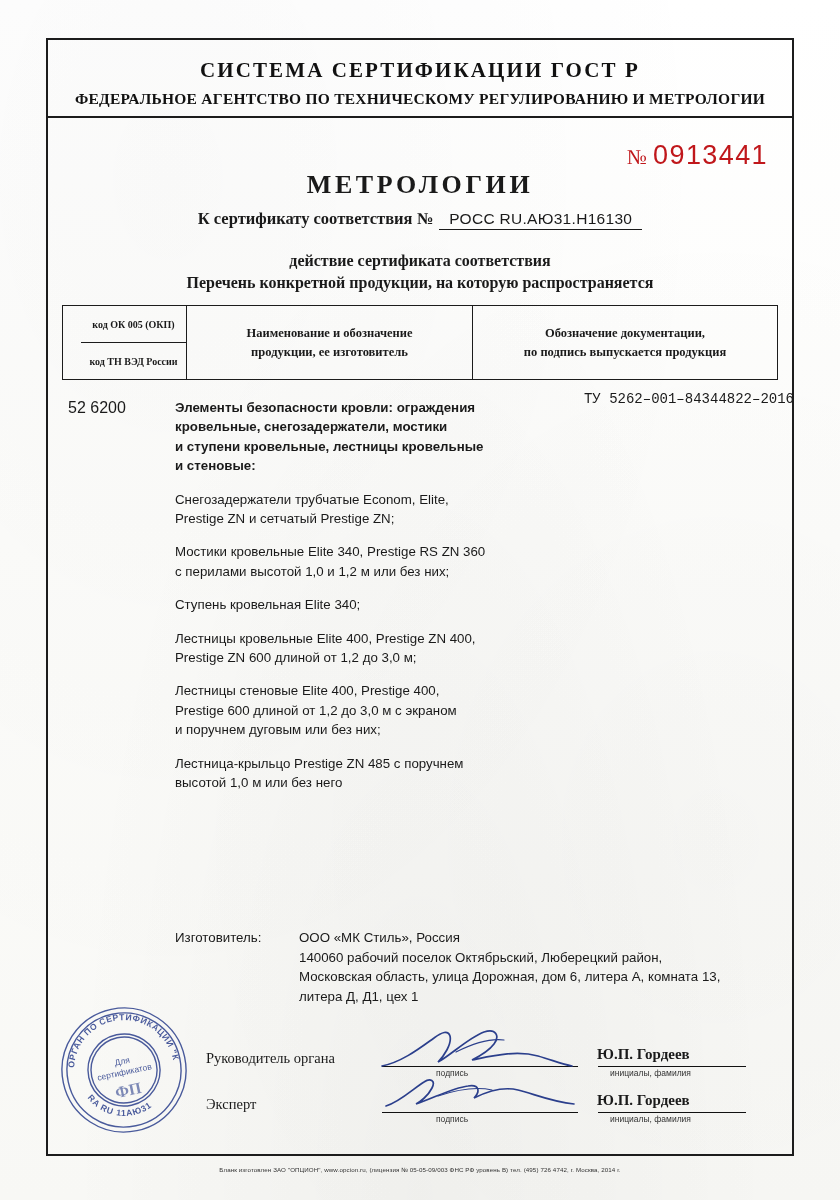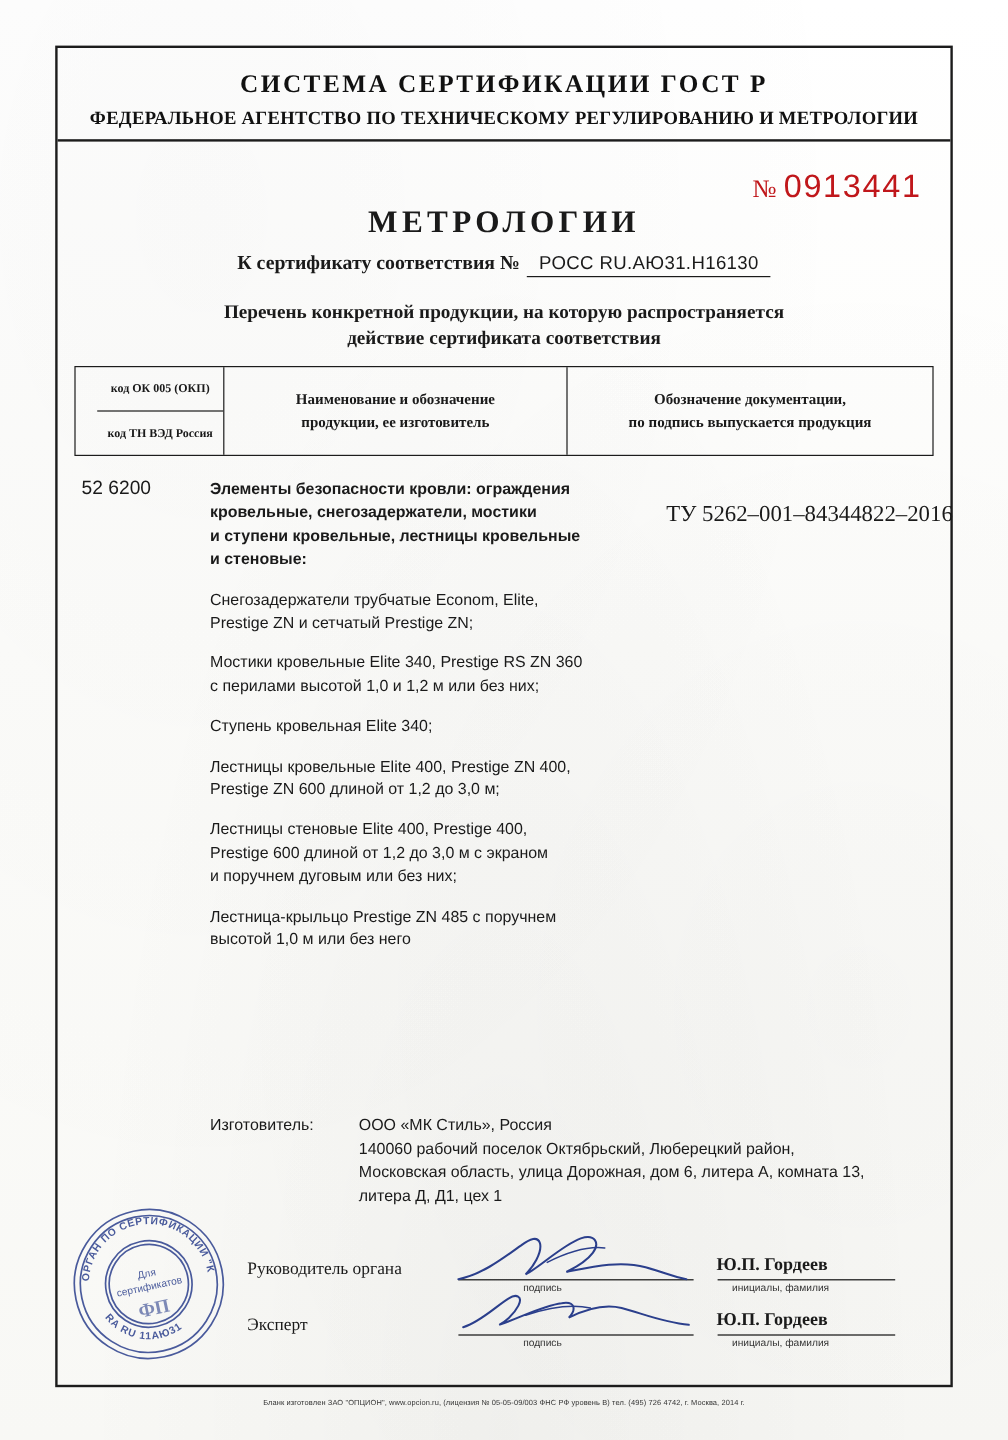--- a/index.html
+++ b/index.html
@@ -186,23 +186,23 @@
   .okp {
     position: absolute;
     left: 68px;
     top: 399px;
     font-size: 16px;
     font-family: "Liberation Sans", sans-serif;
   }
   .tu {
     position: absolute;
     right: 46px;
-    top: 418px;
-    font-size: 19px;
-    font-family: Liberation Serif, serif;
+    top: 391px;
+    font-size: 14px;
+    font-family: Liberation Mono, monospace;
     white-space: nowrap;
   }
   .prod {
     position: absolute;
     left: 175px;
     top: 398px;
     width: 400px;
     font-family: Liberation Sans, sans-serif;
     font-size: 13.3px;
     line-height: 1.46;
@@ -309,28 +309,28 @@
     <span class="num-value">0913441</span>
   </div>
 
   <div class="title">МЕТРОЛОГИИ</div>
 
   <div class="cert-row">
     <span>К сертификату соответствия №</span><span class="certno">РОСС RU.АЮ31.Н16130</span>
   </div>
 
   <div class="subtitle">
+    <div>действие сертификата соответствия</div>
     <div>Перечень конкретной продукции,  на которую распространяется</div>
-    <div>действие сертификата соответствия</div>
   </div>
 
   <div class="tbl">
     <div class="tbl-c1">
       <div class="cellA">код ОК 005 (ОКП)</div>
-      <div class="cellB">код ТН ВЭД Россия</div>
+      <div class="cellB">код ТН ВЭД России</div>
     </div>
     <div class="tbl-c2">
       <div>
         <div>Наименование и обозначение</div>
         <div>продукции, ее изготовитель</div>
       </div>
     </div>
     <div class="tbl-c3">
       <div>
         <div>Обозначение документации,</div>

